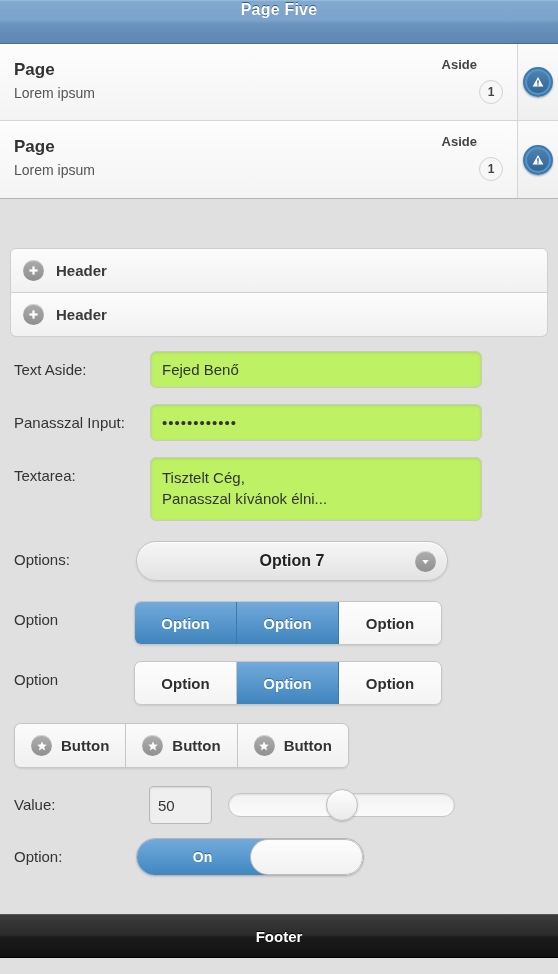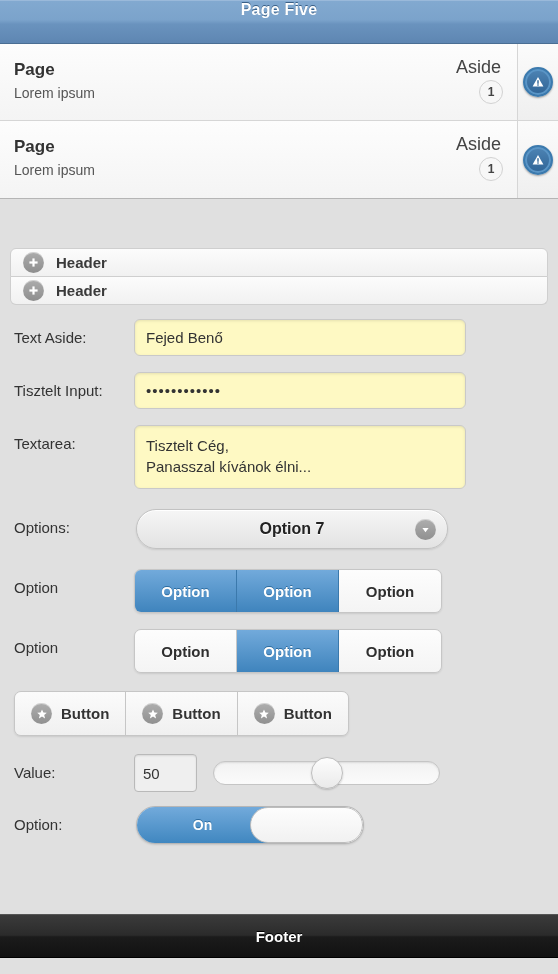--- a/index.html
+++ b/index.html
@@ -46,22 +46,22 @@
   }
   .li:last-child { border-bottom: none; }
   .li-main {
     flex: 1 1 auto; position: relative;
     padding: 14px 14px 14px 14px;
     border-right: 1px solid #d6d6d6;
   }
   .li-title { font-size: 17px; font-weight: bold; color: #333; line-height: 24px; }
   .li-desc { font-size: 14px; color: #555; line-height: 22px; }
   .li-aside {
-    position: absolute; right: 16px; top: 13px;
-    font-size: 18px; color: #444; font-weight: normal;
+    position: absolute; right: 40px; top: 13px;
+    font-size: 13px; color: #444; font-weight: bold;
   }
   .li-count {
     position: absolute; right: 14px; top: 36px;
     min-width: 24px; height: 24px; padding: 0 6px;
     border: 1px solid #d2d2d2; border-radius: 12px;
     background: #f7f7f7;
     font-size: 12px; color: #444; font-weight: bold;
     display: flex; align-items: center; justify-content: center;
   }
   .li-split {
@@ -75,21 +75,21 @@
     box-shadow: 0 1px 2px rgba(0,0,0,.35), inset 0 0 0 2px #5a95c6;
     display: flex; align-items: center; justify-content: center;
   }
   .alert-ico svg { display: block; }
 
   
   .collapsible-set { margin: 12px 10px 0 10px; }
   .collapsible {
     background: linear-gradient(to bottom, #fcfcfc 0%, #f1f1f1 100%);
     border: 1px solid #cfcfcf;
-    padding: 3px 12px;
+    padding: 11px 12px;
     display: flex; align-items: center; gap: 12px;
     color: #3a3a3a; font-size: 15px; font-weight: bold;
   }
   .collapsible:first-child { border-radius: 6px 6px 0 0; }
   .collapsible:last-child { border-radius: 0 0 6px 6px; border-top: none; }
   .plus-ico {
     width: 21px; height: 21px; border-radius: 50%;
     background: linear-gradient(to bottom, #acacac 0%, #8e8e8e 100%);
     box-shadow: inset 0 1px 0 rgba(255,255,255,.45);
     display: flex; align-items: center; justify-content: center; flex: 0 0 21px;
@@ -104,27 +104,28 @@
   
   .form { padding: 14px 14px 0 14px; }
   .field { display: flex; align-items: flex-start; margin-bottom: 16px; }
   .field-label {
     flex: 0 0 120px; font-size: 15px; color: #333;
     line-height: 22px; padding-top: 8px;
   }
   .field-ctl { flex: 1 1 auto; }
   .txt, .pwd, .ta {
     width: 332px;
-    background: #fef9c3;
+    background: #bef264;
     border: 1px solid #c9c9c9; border-radius: 6px;
     box-shadow: inset 0 1px 3px rgba(0,0,0,.10);
     padding: 9px 11px;
     font-family: "Liberation Sans", sans-serif;
     font-size: 15px; color: #333;
     outline: none;
+    margin-left: 16px;
   }
   .ta { height: 64px; resize: none; line-height: 21px; }
   .pwd { letter-spacing: 1px; }
 
   
   .sel-btn {
     width: 312px; height: 40px;
     background: linear-gradient(to bottom, #f6f6f6 0%, #e3e3e3 100%);
     border: 1px solid #c2c2c2; border-radius: 20px;
     box-shadow: 0 1px 2px rgba(0,0,0,.10), inset 0 1px 0 #fff;
@@ -174,20 +175,21 @@
   
   .slider-row { display: flex; align-items: center; }
   .num {
     width: 63px; height: 38px;
     border: 1px solid #b9b9b9; border-radius: 4px;
     background: #efefef;
     box-shadow: inset 0 1px 2px rgba(0,0,0,.10);
     font-family: "Liberation Sans", sans-serif;
     font-size: 15px; color: #333;
     padding-left: 8px;
+    margin-left: 15px;
   }
   .track {
     position: relative; margin-left: 16px;
     width: 227px; height: 24px;
     background: linear-gradient(to bottom, #f2f2f2 0%, #fbfbfb 100%);
     border: 1px solid #c5c5c5; border-radius: 12px;
     box-shadow: inset 0 1px 2px rgba(0,0,0,.10);
   }
   .thumb {
     position: absolute; top: -5px; left: 50%; margin-left: -16px;
@@ -310,21 +312,21 @@
   <div class="form">
 
     <div class="field">
       <div class="field-label">Text Aside:</div>
       <div class="field-ctl">
         <input class="txt" type="text" value="Fejed Benő" style="">
       </div>
     </div>
 
     <div class="field">
-      <div class="field-label">Tisztelt Input:</div>
+      <div class="field-label">Panasszal Input:</div>
       <div class="field-ctl">
         <input class="pwd" type="text" value="••••••••••••" style="">
       </div>
     </div>
 
     <div class="field">
       <div class="field-label">Textarea:</div>
       <div class="field-ctl">
         <textarea class="ta" style="">Tisztelt Cég,
 Panasszal kívánok élni...</textarea>

